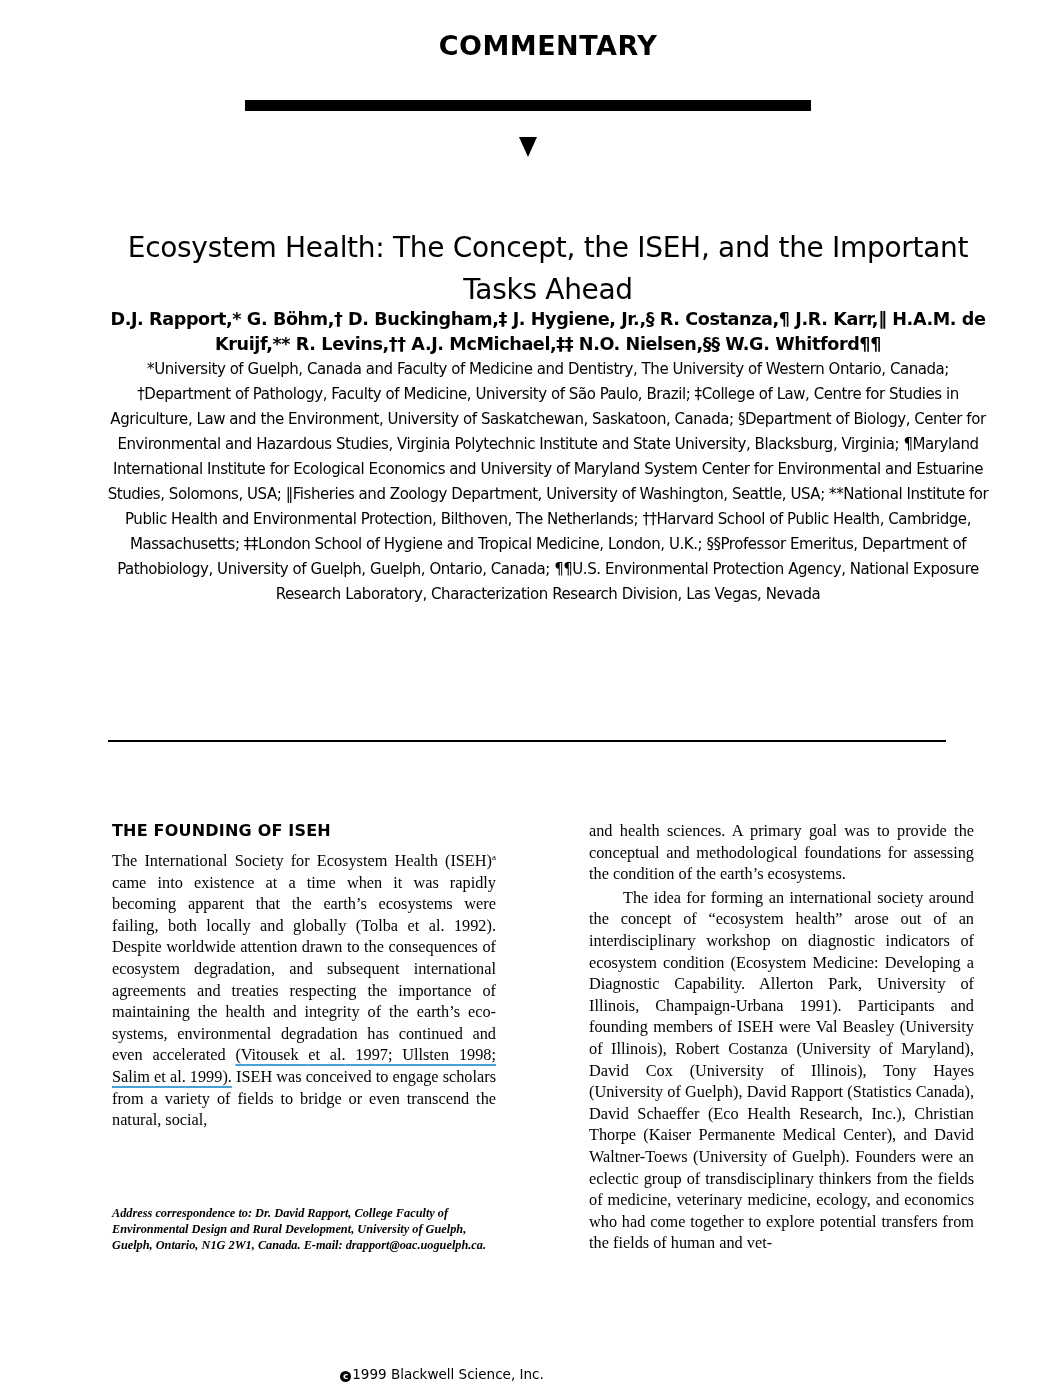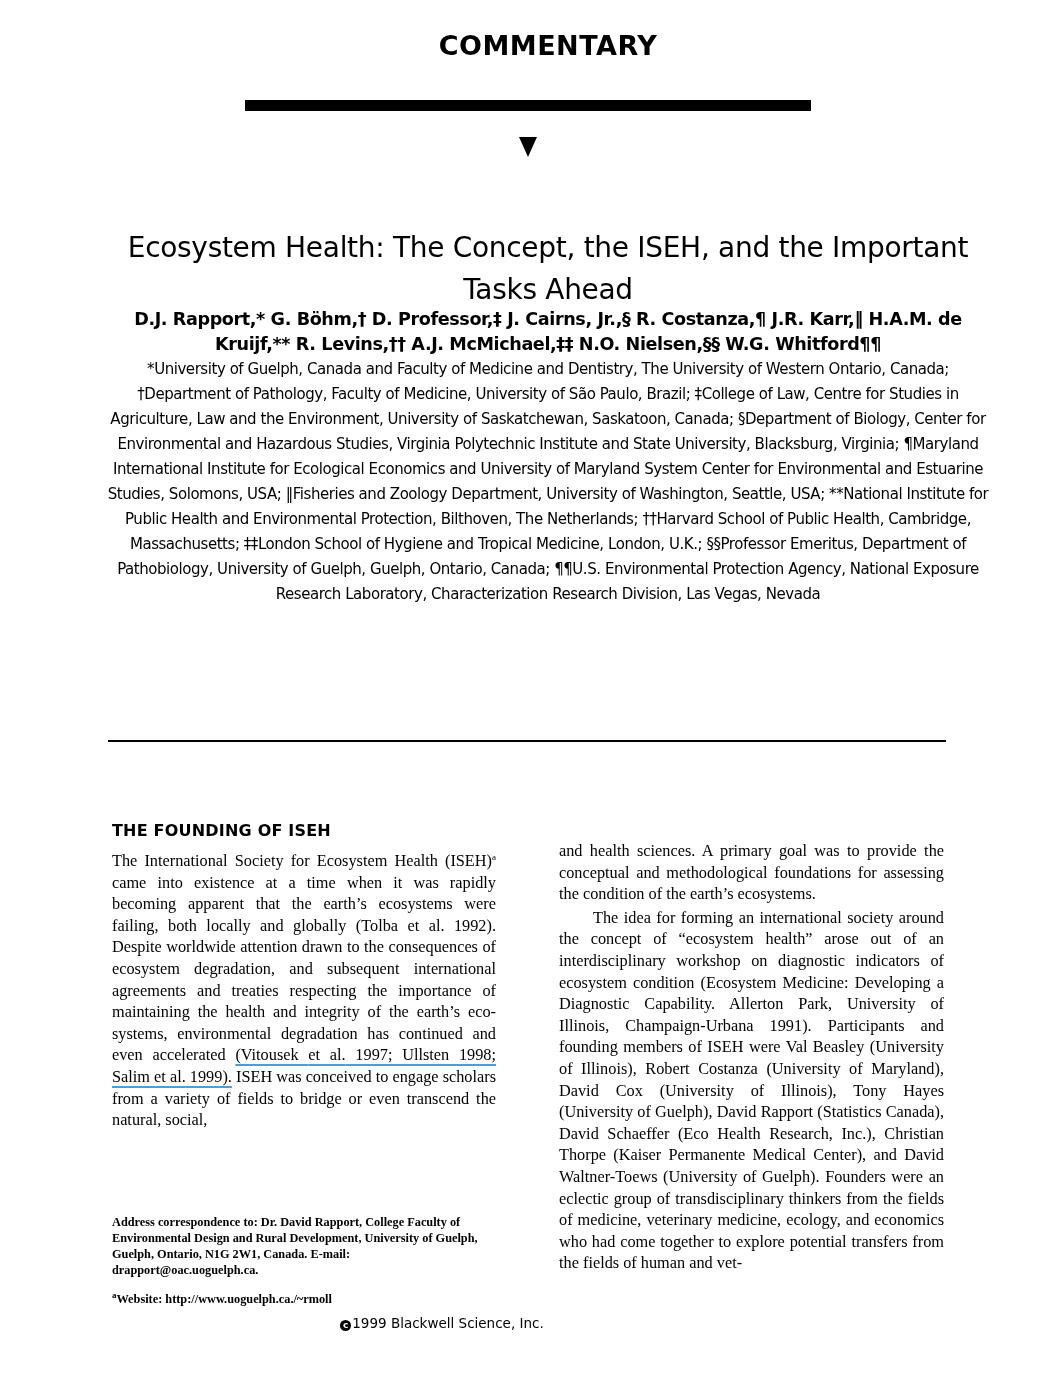--- a/index.html
+++ b/index.html
@@ -17,64 +17,63 @@
     font-size: 28px; line-height: 42px; font-weight: normal; letter-spacing: -0.3px; }
 
   #authors { position: absolute; top: 307px; left: 80px; width: 896px; text-align: center;
     font-size: 17.6px; line-height: 25px; font-weight: bold; letter-spacing: -0.4px; }
   #affiliations { position: absolute; top: 357px; left: 80px; width: 896px; text-align: center;
     font-size: 15px; line-height: 25px; letter-spacing: -0.45px; }
 
   #rule { position: absolute; top: 740px; left: 108px; width: 838px; height: 2px; background: #000; }
 
   #col-left { position: absolute; top: 818px; left: 112px; width: 384px; }
-  #col-right { position: absolute; top: 818px; left: 559px; width: 385px; margin-top: 20px; }
+  #col-right { position: absolute; top: 818px; left: 589px; width: 385px; }
 
   #section-heading { font-size: 16px; font-weight: bold; margin: 0 0 6px 0; letter-spacing: 0.2px; line-height: 26px; }
 
   .body-text { font-size: 16.3px; line-height: 21.6px; text-align: justify; margin: 0; hyphens: manual; }
   .indent { text-indent: 34px; }
   #col-right .body-text { margin-top: 2px; }
   .cite-link { text-decoration: underline; text-decoration-color: #4a9fd8; text-decoration-thickness: 2px;
     text-underline-offset: 4px; color: #000; cursor: pointer; }
   .etal { }
   sup { font-size: 9px; line-height: 0; }
 
   #footnotes { position: absolute; top: 1201px; left: 112px; width: 384px; }
-  .footnote { font-size: 12.3px; line-height: 16px; margin: 13px 0 6px 0; font-weight: bold; }
+  .footnote { font-size: 12.3px; line-height: 16px; margin: 4px 0 6px 0; font-weight: bold; font-style: italic; }
 
-  #footer { position: absolute; top: 1315px; left: 0; width: 844px; text-align: center;
+  #footer { position: absolute; top: 1366px; left: 0; width: 844px; text-align: center;
     font-size: 13.5px; letter-spacing: 0px; }
   .copyright-icon { display: inline-block; width: 11px; height: 11px; border-radius: 50%; background: #000;
     color: #fff; font-size: 9px; line-height: 11px; text-align: center; vertical-align: 0px; font-weight: bold; margin-right: 1px; }
 </style>
 </head>
 <body>
 
 <div id="section-label" class="sans">COMMENTARY</div>
 <div id="top-bar"></div>
 <div id="down-triangle"></div>
 
 <h1 id="title" class="sans">Ecosystem Health: The Concept, the ISEH, and the Important Tasks Ahead</h1>
 
-<div id="authors" class="sans">D.J. Rapport,* G. Böhm,† D. Professor,‡ J. Cairns, Jr.,§ R. Costanza,¶ J.R. Karr,‖ H.A.M. de Kruijf,** R. Levins,†† A.J. McMichael,‡‡ N.O. Nielsen,§§ W.G. Whitford¶¶</div>
+<div id="authors" class="sans">D.J. Rapport,* G. Böhm,† D. Buckingham,‡ J. Hygiene, Jr.,§ R. Costanza,¶ J.R. Karr,‖ H.A.M. de Kruijf,** R. Levins,†† A.J. McMichael,‡‡ N.O. Nielsen,§§ W.G. Whitford¶¶</div>
 <div id="affiliations" class="sans">*University of Guelph, Canada and Faculty of Medicine and Dentistry, The University of Western Ontario, Canada; †Department of Pathology, Faculty of Medicine, University of São Paulo, Brazil; ‡College of Law, Centre for Studies in Agriculture, Law and the Environment, University of Saskatchewan, Saskatoon, Canada; §Department of Biology, Center for Environmental and Hazardous Studies, Virginia Polytechnic Institute and State University, Blacksburg, Virginia; ¶Maryland International Institute for Ecological Economics and University of Maryland System Center for Environmental and Estuarine Studies, Solomons, USA; ‖Fisheries and Zoology Department, University of Washington, Seattle, USA; **National Institute for Public Health and Environmental Protection, Bilthoven, The Netherlands; ††Harvard School of Public Health, Cambridge, Massachusetts; ‡‡London School of Hygiene and Tropical Medicine, London, U.K.; §§Professor Emeritus, Department of Pathobiology, University of Guelph, Guelph, Ontario, Canada; ¶¶U.S. Environmental Protection Agency, National Exposure Research Laboratory, Characterization Research Division, Las Vegas, Nevada</div>
 
 <div id="rule"></div>
 
 <div id="col-left">
   <h2 id="section-heading" class="sans">THE FOUNDING OF ISEH</h2>
   <p class="body-text serif"><span>The International Society for Ecosystem Health (ISEH)</span><sup>a</sup><span> came into existence at a time when it was rapidly becoming apparent that the earth’s eco­systems were failing, both locally and globally (Tolba </span><span class="etal">et al.</span><span> 1992). Despite worldwide attention drawn to the consequences of ecosystem degrada­tion, and subsequent international agreements and treaties respecting the importance of main­taining the health and integrity of the earth’s eco­systems, environmental degradation has contin­ued and even accelerated </span><span class="cite-link"><span>(Vitousek </span><span class="etal">et al.</span><span> 1997; Ullsten 1998; Salim </span><span class="etal">et al.</span><span> 1999).</span></span><span> ISEH was con­ceived to engage scholars from a variety of fields to bridge or even transcend the natural, social,</span></p>
 </div>
 
 <div id="col-right">
   <p class="body-text serif">and health sciences. A primary goal was to pro­vide the conceptual and methodological founda­tions for assessing the condition of the earth’s ecosystems.</p>
   <p class="body-text serif indent">The idea for forming an international society around the concept of “ecosystem health” arose out of an interdisciplinary workshop on diagnostic indi­cators of ecosystem condition (Ecosystem Medicine: Developing a Diagnostic Capability. Allerton Park, University of Illinois, Champaign-Urbana 1991). Participants and founding members of ISEH were Val Beasley (University of Illinois), Robert Costanza (University of Maryland), David Cox (University of Illinois), Tony Hayes (University of Guelph), David Rapport (Statistics Canada), David Schaeffer (Eco Health Research, Inc.), Christian Thorpe (Kaiser Permanente Medical Center), and David Waltner-Toews (University of Guelph). Founders were an eclectic group of transdisciplinary thinkers from the fields of medicine, veterinary medicine, ecology, and economics who had come together to explore potential transfers from the fields of human and vet-</p>
 </div>
 
 <div id="footnotes" class="serif">
   <p class="footnote">Address correspondence to: Dr. David Rapport, College Fac­ulty of Environmental Design and Rural Development, Uni­versity of Guelph, Guelph, Ontario, N1G 2W1, Canada. E-mail: drapport@oac.uoguelph.ca.</p>
-  <p class="footnote"><sup>a</sup><span>Website: http://www.uoguelph.ca./~rmoll</span></p>
 </div>
 
 <div id="footer" class="sans">
   <span class="copyright-icon">c</span><span>1999 Blackwell Science, Inc.</span>
 </div>
 
 </body></html>

